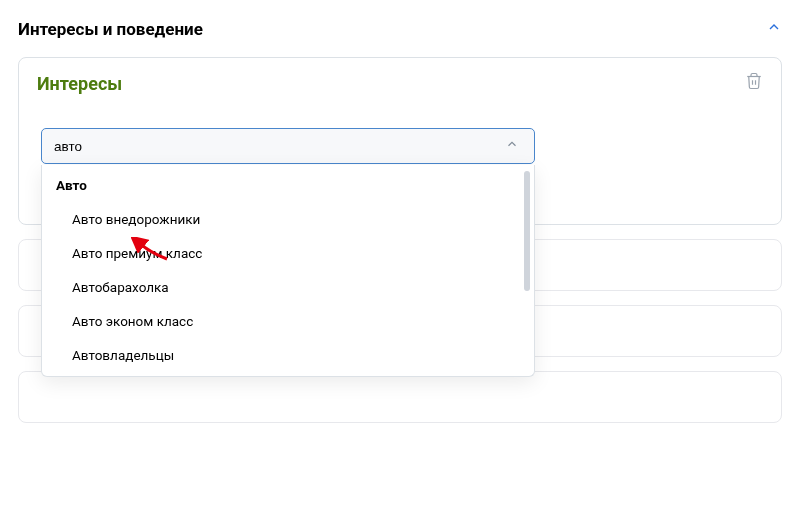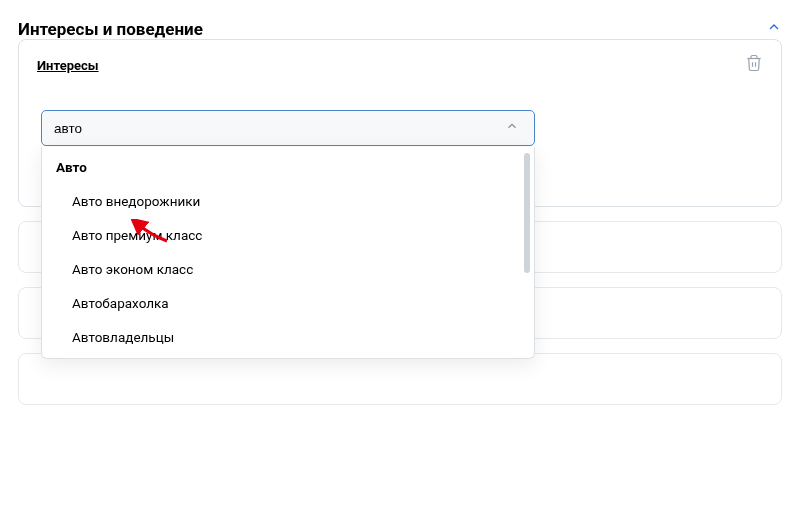--- a/index.html
+++ b/index.html
@@ -16,20 +16,21 @@
       position: relative;
       color: #000;
     }
     .container {
       padding: 18px 18px 0 18px;
     }
     .section-header {
       display: flex;
       justify-content: space-between;
       align-items: center;
+      margin-bottom: 18px;
     }
     .section-title {
       font-size: 17px;
       font-weight: 700;
       color: #000;
     }
     .collapse-arrow {
       color: #2a6fdb;
       font-size: 18px;
     }
@@ -50,24 +51,23 @@
     .main-card {
       padding: 0;
     }
     .card-header {
       display: flex;
       justify-content: space-between;
       align-items: center;
       padding: 14px 18px 14px 18px;
     }
     .card-title {
-      font-size: 13px;
+      font-size: 18px;
       font-weight: 700;
-      color: #000000;
-      text-decoration: underline;
+      color: #4d7c0f;
     }
     .trash-icon svg {
       width: 18px;
       height: 18px;
       stroke: #99a2ad;
       stroke-width: 1.6;
       fill: none;
     }
     .search-wrapper {
       padding: 20px 22px 0 22px;
@@ -202,22 +202,22 @@
               </marker>
             </defs>
             <path d="M36,22 Q 20,16 8,6" stroke="#e3000f" stroke-width="3" fill="none" marker-end="url(#ah)"></path>
           </svg>
         </div>
         <div class="dropdown-scroll">
           <div class="scrollbar"></div>
           <div class="dropdown-item group">Авто</div>
           <div class="dropdown-item child">Авто внедорожники</div>
           <div class="dropdown-item child">Авто премиум класс</div>
+          <div class="dropdown-item child">Автобарахолка</div>
           <div class="dropdown-item child">Авто эконом класс</div>
-          <div class="dropdown-item child">Автобарахолка</div>
           <div class="dropdown-item child">Автовладельцы</div>
         </div>
       </div>
     </div>
   </div>
 
   <div class="placeholder-card"></div>
   <div class="placeholder-card"></div>
   <div class="placeholder-card"></div>
 </div>

